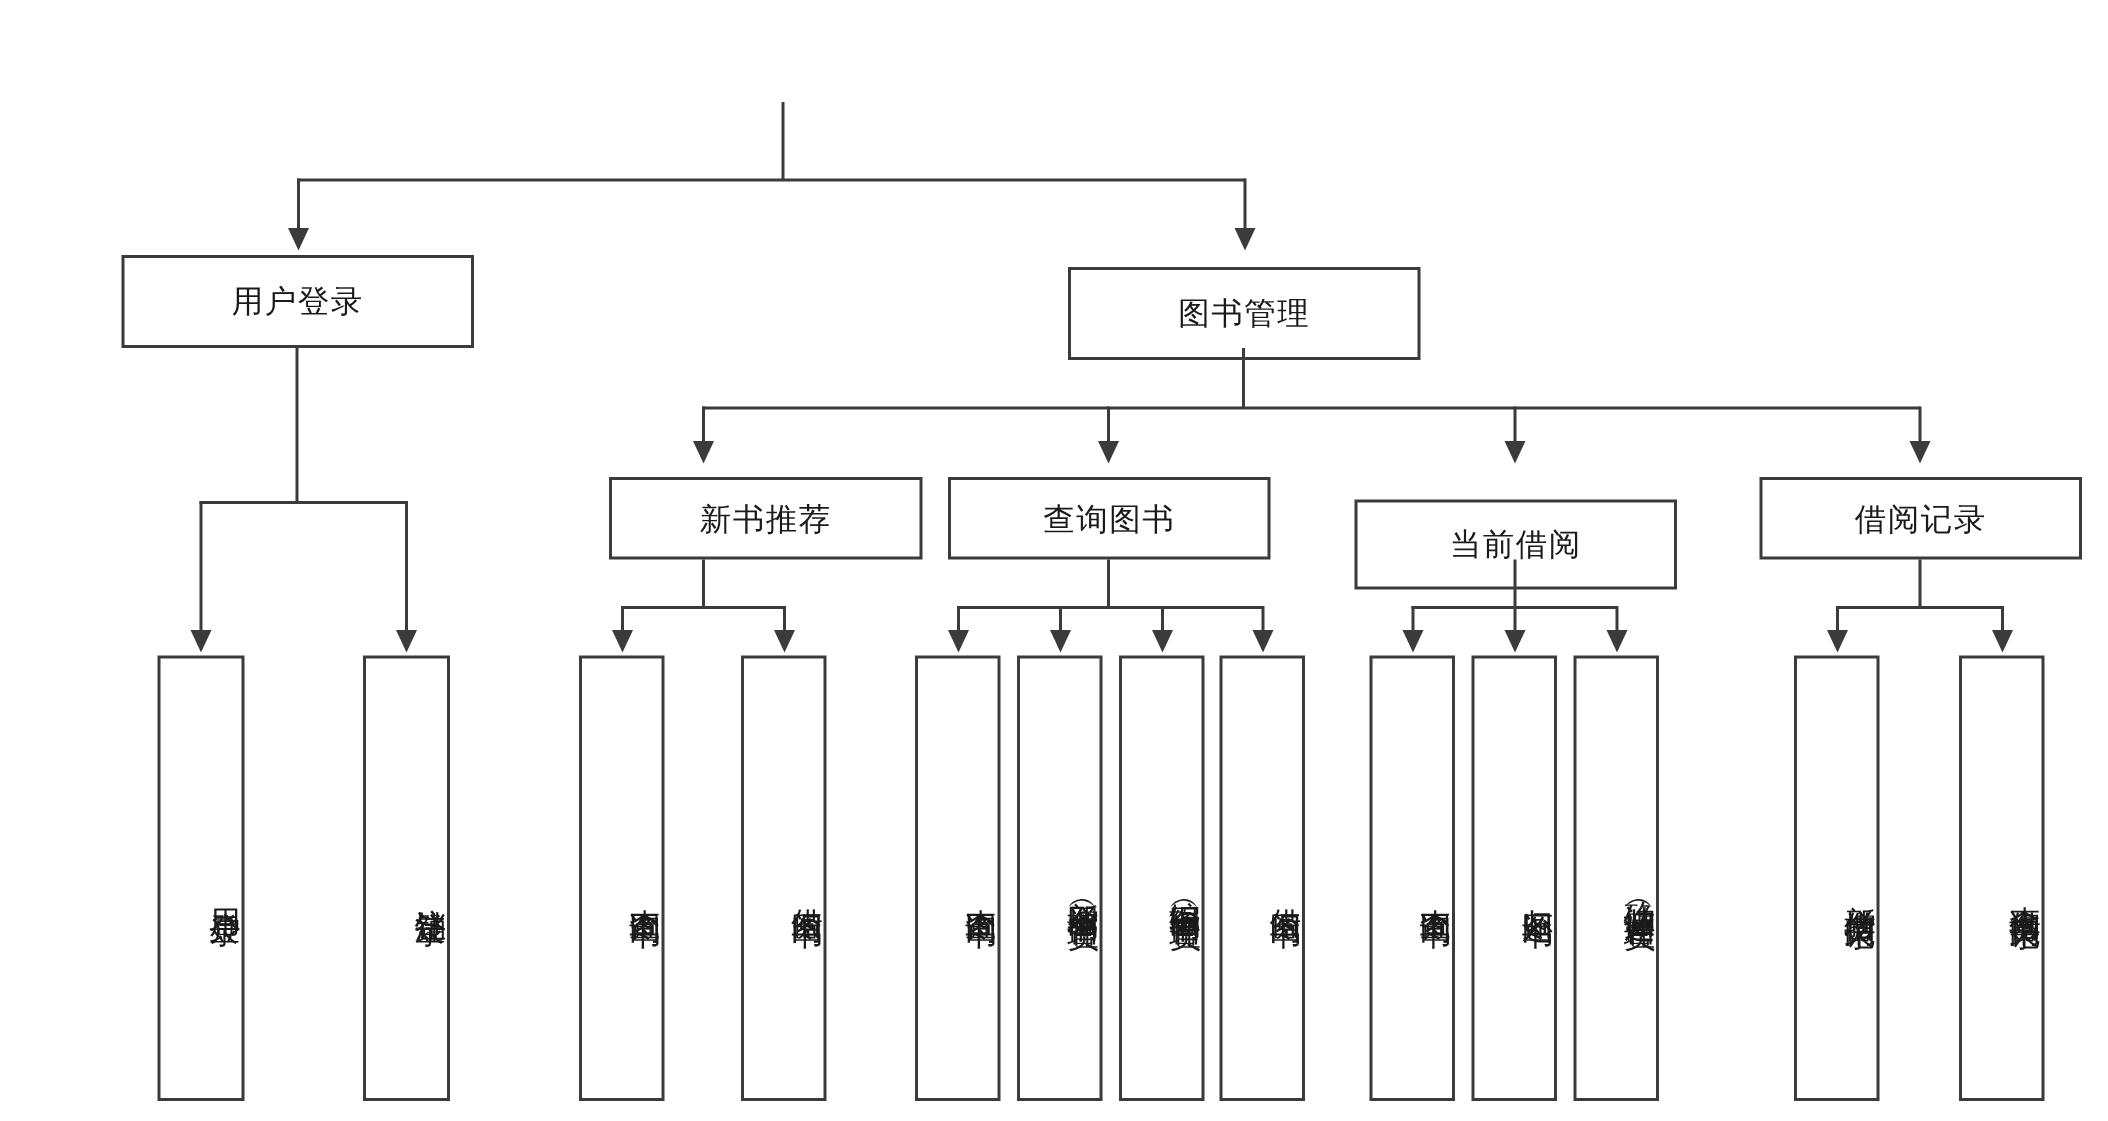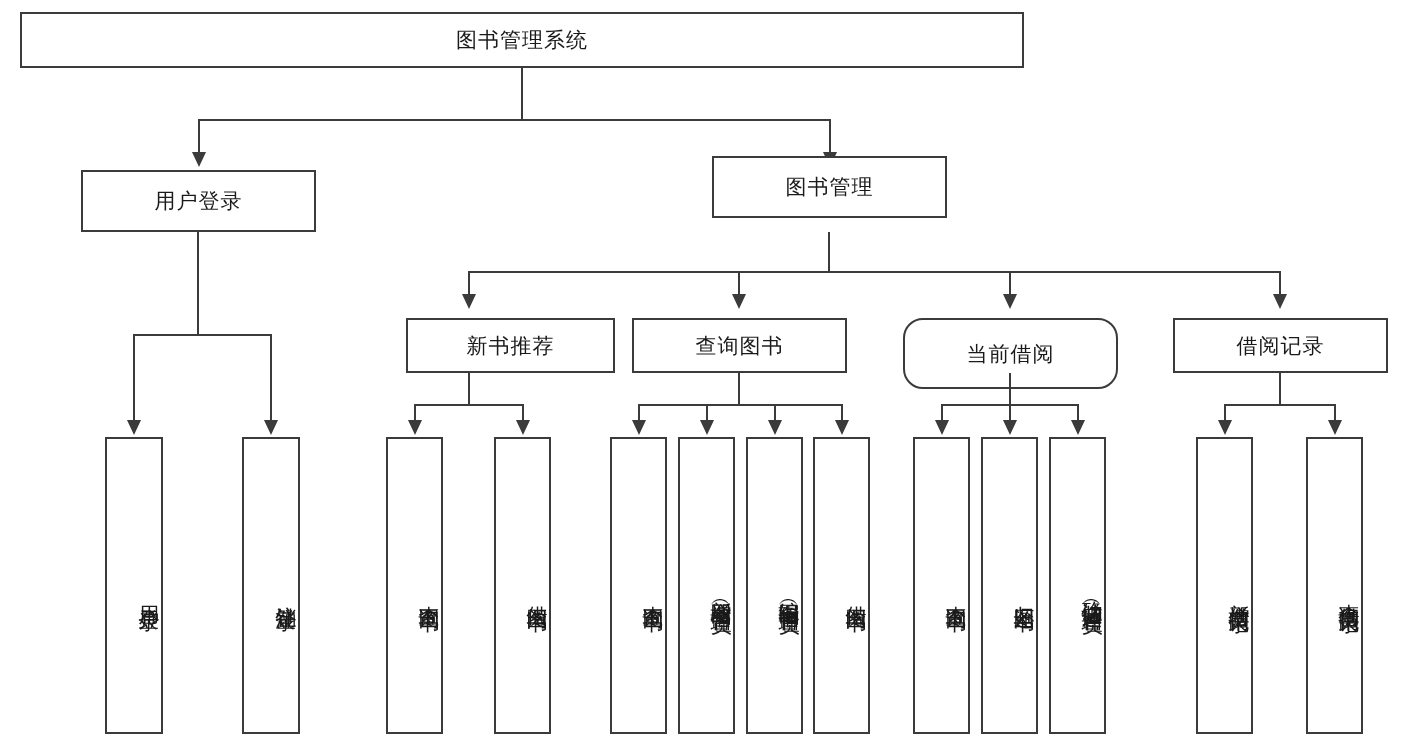--- a/index.html
+++ b/index.html
@@ -69,37 +69,34 @@
     color: #b9b9b9;
     white-space: nowrap;
     letter-spacing: 0.5px;
   }
 </style>
 </head>
 <body>
 
 <div id="canvas">
 
-  <div class="node horiz" style="left:20px; top:12px; width:1004px; height:56px;">
-    <span>图书管理系统</span>
-  </div>
 
   <div class="edge v" style="left:521px; top:68px; height:52px;"></div>
 
   <div class="edge h" style="left:198px; top:119px; width:632px;"></div>
 
   <div class="edge v" style="left:198px; top:119px; height:34px;"></div>
   <div class="arrow" style="left:192px; top:152px;"></div>
   <div class="edge v" style="left:829px; top:119px; height:34px;"></div>
   <div class="arrow" style="left:823px; top:152px;"></div>
 
   <div class="node horiz" style="left:81px; top:170px; width:235px; height:62px;">
     <span>用户登录</span>
   </div>
-  <div class="node horiz" style="left:712px; top:156px; width:235px; height:62px;">
+  <div class="node horiz" style="left:712px; top:178px; width:235px; height:62px;">
     <span>图书管理</span>
   </div>
 
   <div class="edge v" style="left:197px; top:232px; height:103px;"></div>
   <div class="edge h" style="left:133px; top:334px; width:138px;"></div>
   <div class="edge v" style="left:133px; top:334px; height:87px;"></div>
   <div class="arrow" style="left:127px; top:420px;"></div>
   <div class="edge v" style="left:270px; top:334px; height:87px;"></div>
   <div class="arrow" style="left:264px; top:420px;"></div>
 
@@ -121,21 +118,21 @@
   <div class="arrow" style="left:1003px; top:294px;"></div>
   <div class="edge v" style="left:1279px; top:271px; height:24px;"></div>
   <div class="arrow" style="left:1273px; top:294px;"></div>
 
   <div class="node horiz" style="left:362px; top:318px; width:209px; height:55px;margin-left:44px;">
     <span>新书推荐</span>
   </div>
   <div class="node horiz" style="left:632px; top:318px; width:215px; height:55px;">
     <span>查询图书</span>
   </div>
-  <div class="node horiz" style="left:903px; top:318px; width:215px; height:71px;border-radius:20px;">
+  <div class="node horiz" style="left:903px; top:333px; width:215px; height:60px;">
     <span>当前借阅</span>
   </div>
   <div class="node horiz" style="left:1173px; top:318px; width:215px; height:55px;">
     <span>借阅记录</span>
   </div>
 
   <div class="edge v" style="left:468px; top:373px; height:32px;"></div>
   <div class="edge h" style="left:414px; top:404px; width:110px;"></div>
   <div class="edge v" style="left:414px; top:404px; height:17px;"></div>
   <div class="arrow" style="left:408px; top:420px;"></div>

